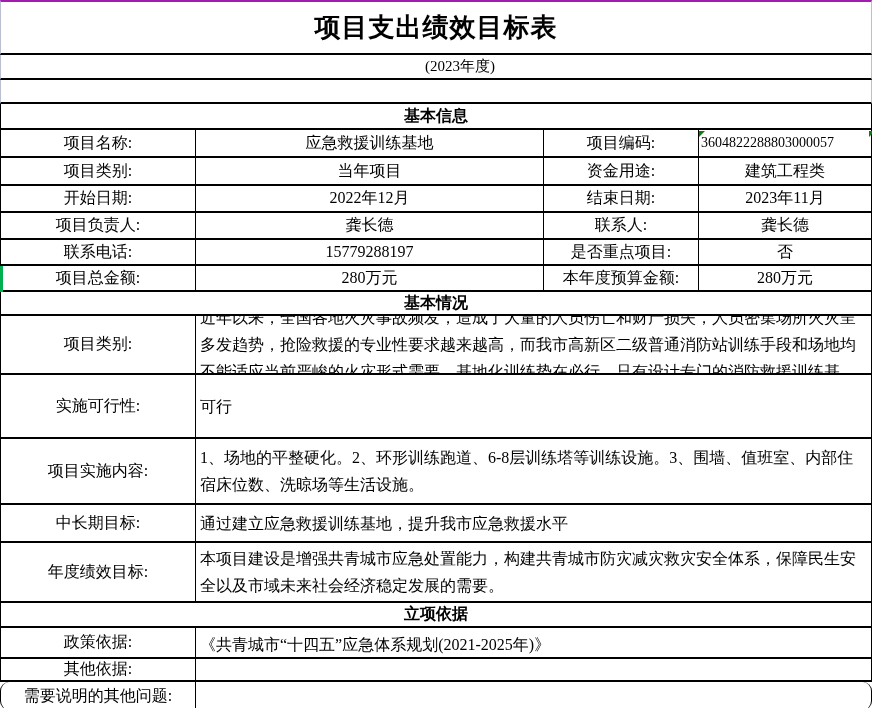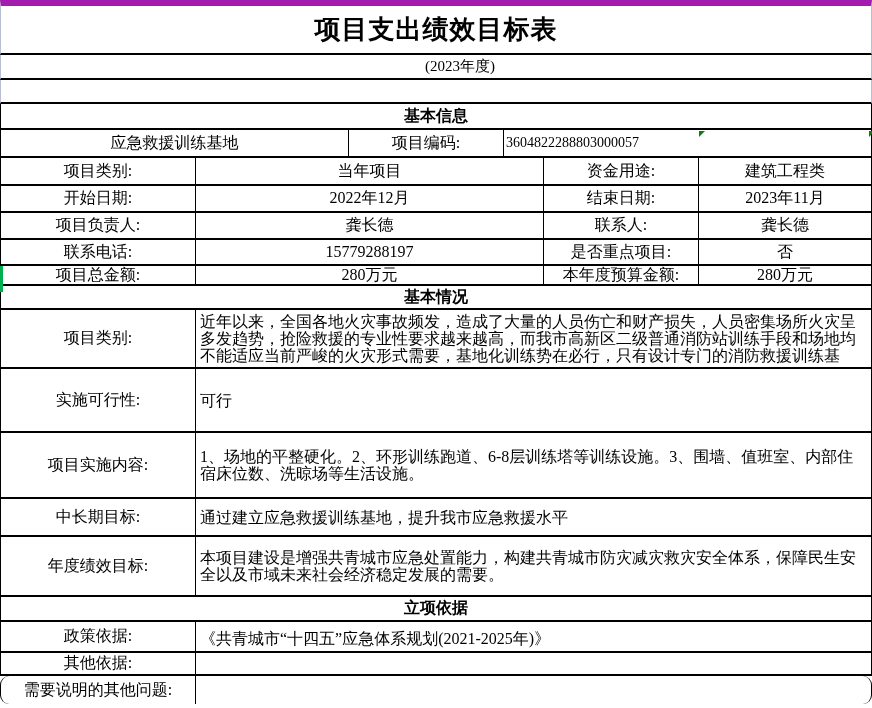--- a/index.html
+++ b/index.html
@@ -14,30 +14,30 @@
     overflow:hidden;
   }
   .row {
     display:flex;
     border-bottom:2px solid #000;
     border-left:1px solid #000;
     border-right:1px solid #000;
     overflow:hidden;
   }
   .row.light { border-left-color:#b9bfd1; border-right-color:#b9bfd1; }
-  .row.first { border-top:6px solid #a21caf; }
+  .row.first { border-top:2px solid #a21caf; }
   .row.last { border-bottom:none;border-radius:9px; }
   .cell { display:flex; align-items:center; overflow:hidden; }
   .cell.center { justify-content:center; text-align:center; }
   .full { flex:1; }
   .c1 { width:195px; border-right:1px solid #000; }
   .c2 { width:348px; border-right:1px solid #000; }
   .c3 { width:155px; border-right:1px solid #000; }
   .c4 { flex:1; position:relative; }
-  .val { flex:1; padding:16px 4px; line-height:17px; }
+  .val { flex:1; padding:16px 4px; line-height:27px; }
   .title-text { font-size:26px; font-weight:bold; letter-spacing:1px; }
   .subtitle-text { font-size:15px;padding-left:48px; }
   .section-text { font-size:16px; font-weight:bold; }
   .code-text { font-size:14px; letter-spacing:0; padding:4px 2px; }
   .marker-bar { position:absolute; left:0; top:266px; width:3px; height:26px; z-index:5; }
   .tri { position:absolute; width:0; height:0; border-top:6px solid #107C10; border-right:6px solid transparent; z-index:5; }
   .tri-code { left:699px; top:131px; }
   .tri-edge { left:869px; top:131px; }
 </style>
 </head>
@@ -55,20 +55,21 @@
 
   <div class="row light" style="height:24px">
     <div class="cell full"></div>
   </div>
 
   <div class="row" style="height:26px">
     <div class="cell full center section-text">基本信息</div>
   </div>
 
   <div class="row" style="height:28px">
+    <div class="cell c1 center">项目名称:</div>
     <div class="cell c2 center">应急救援训练基地</div>
     <div class="cell c3 center">项目编码:</div>
     <div class="cell c4 code-text">3604822288803000057</div>
   </div>
 
   <div class="row" style="height:28px">
     <div class="cell c1 center">项目类别:</div>
     <div class="cell c2 center">当年项目</div>
     <div class="cell c3 center">资金用途:</div>
     <div class="cell c4 center">建筑工程类</div>
@@ -88,21 +89,21 @@
     <div class="cell c4 center">龚长德</div>
   </div>
 
   <div class="row" style="height:26px">
     <div class="cell c1 center">联系电话:</div>
     <div class="cell c2 center">15779288197</div>
     <div class="cell c3 center">是否重点项目:</div>
     <div class="cell c4 center">否</div>
   </div>
 
-  <div class="row" style="height:20px">
+  <div class="row" style="height:26px">
     <div class="cell c1 center">项目总金额:</div>
     <div class="cell c2 center">280万元</div>
     <div class="cell c3 center">本年度预算金额:</div>
     <div class="cell c4 center">280万元</div>
   </div>
 
   <div class="row" style="height:24px">
     <div class="cell full center section-text">基本情况</div>
   </div>
 

